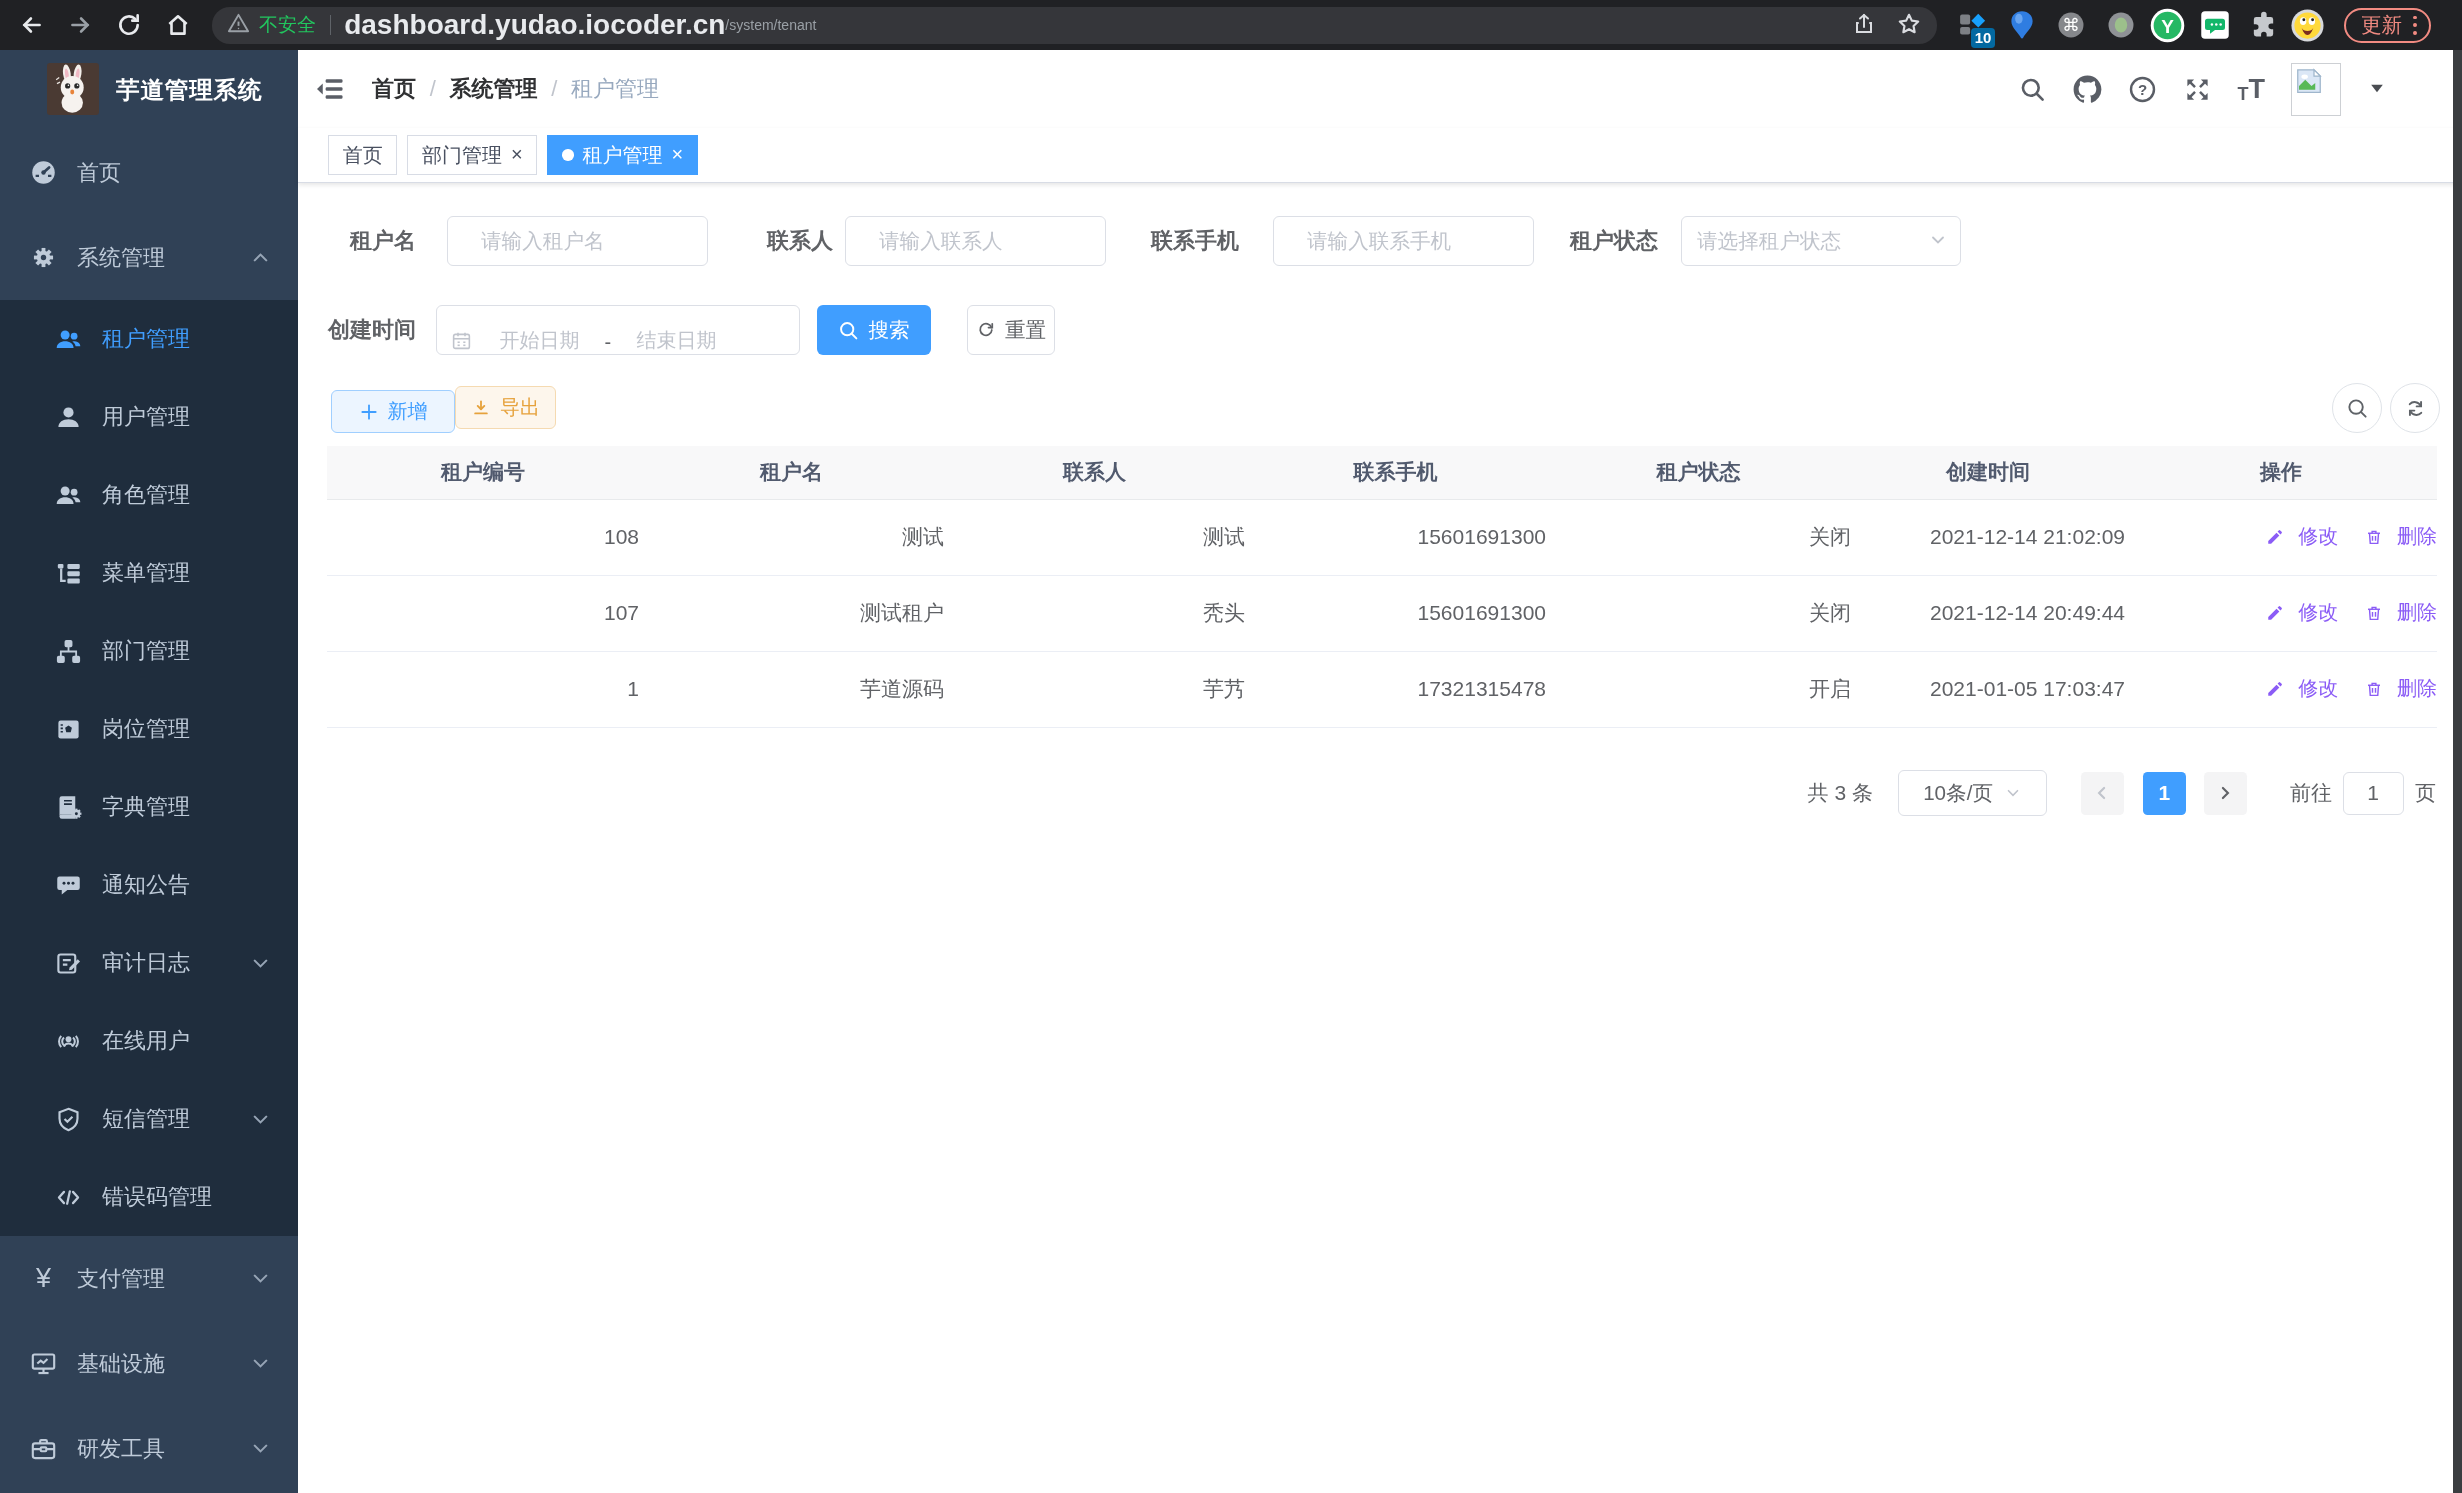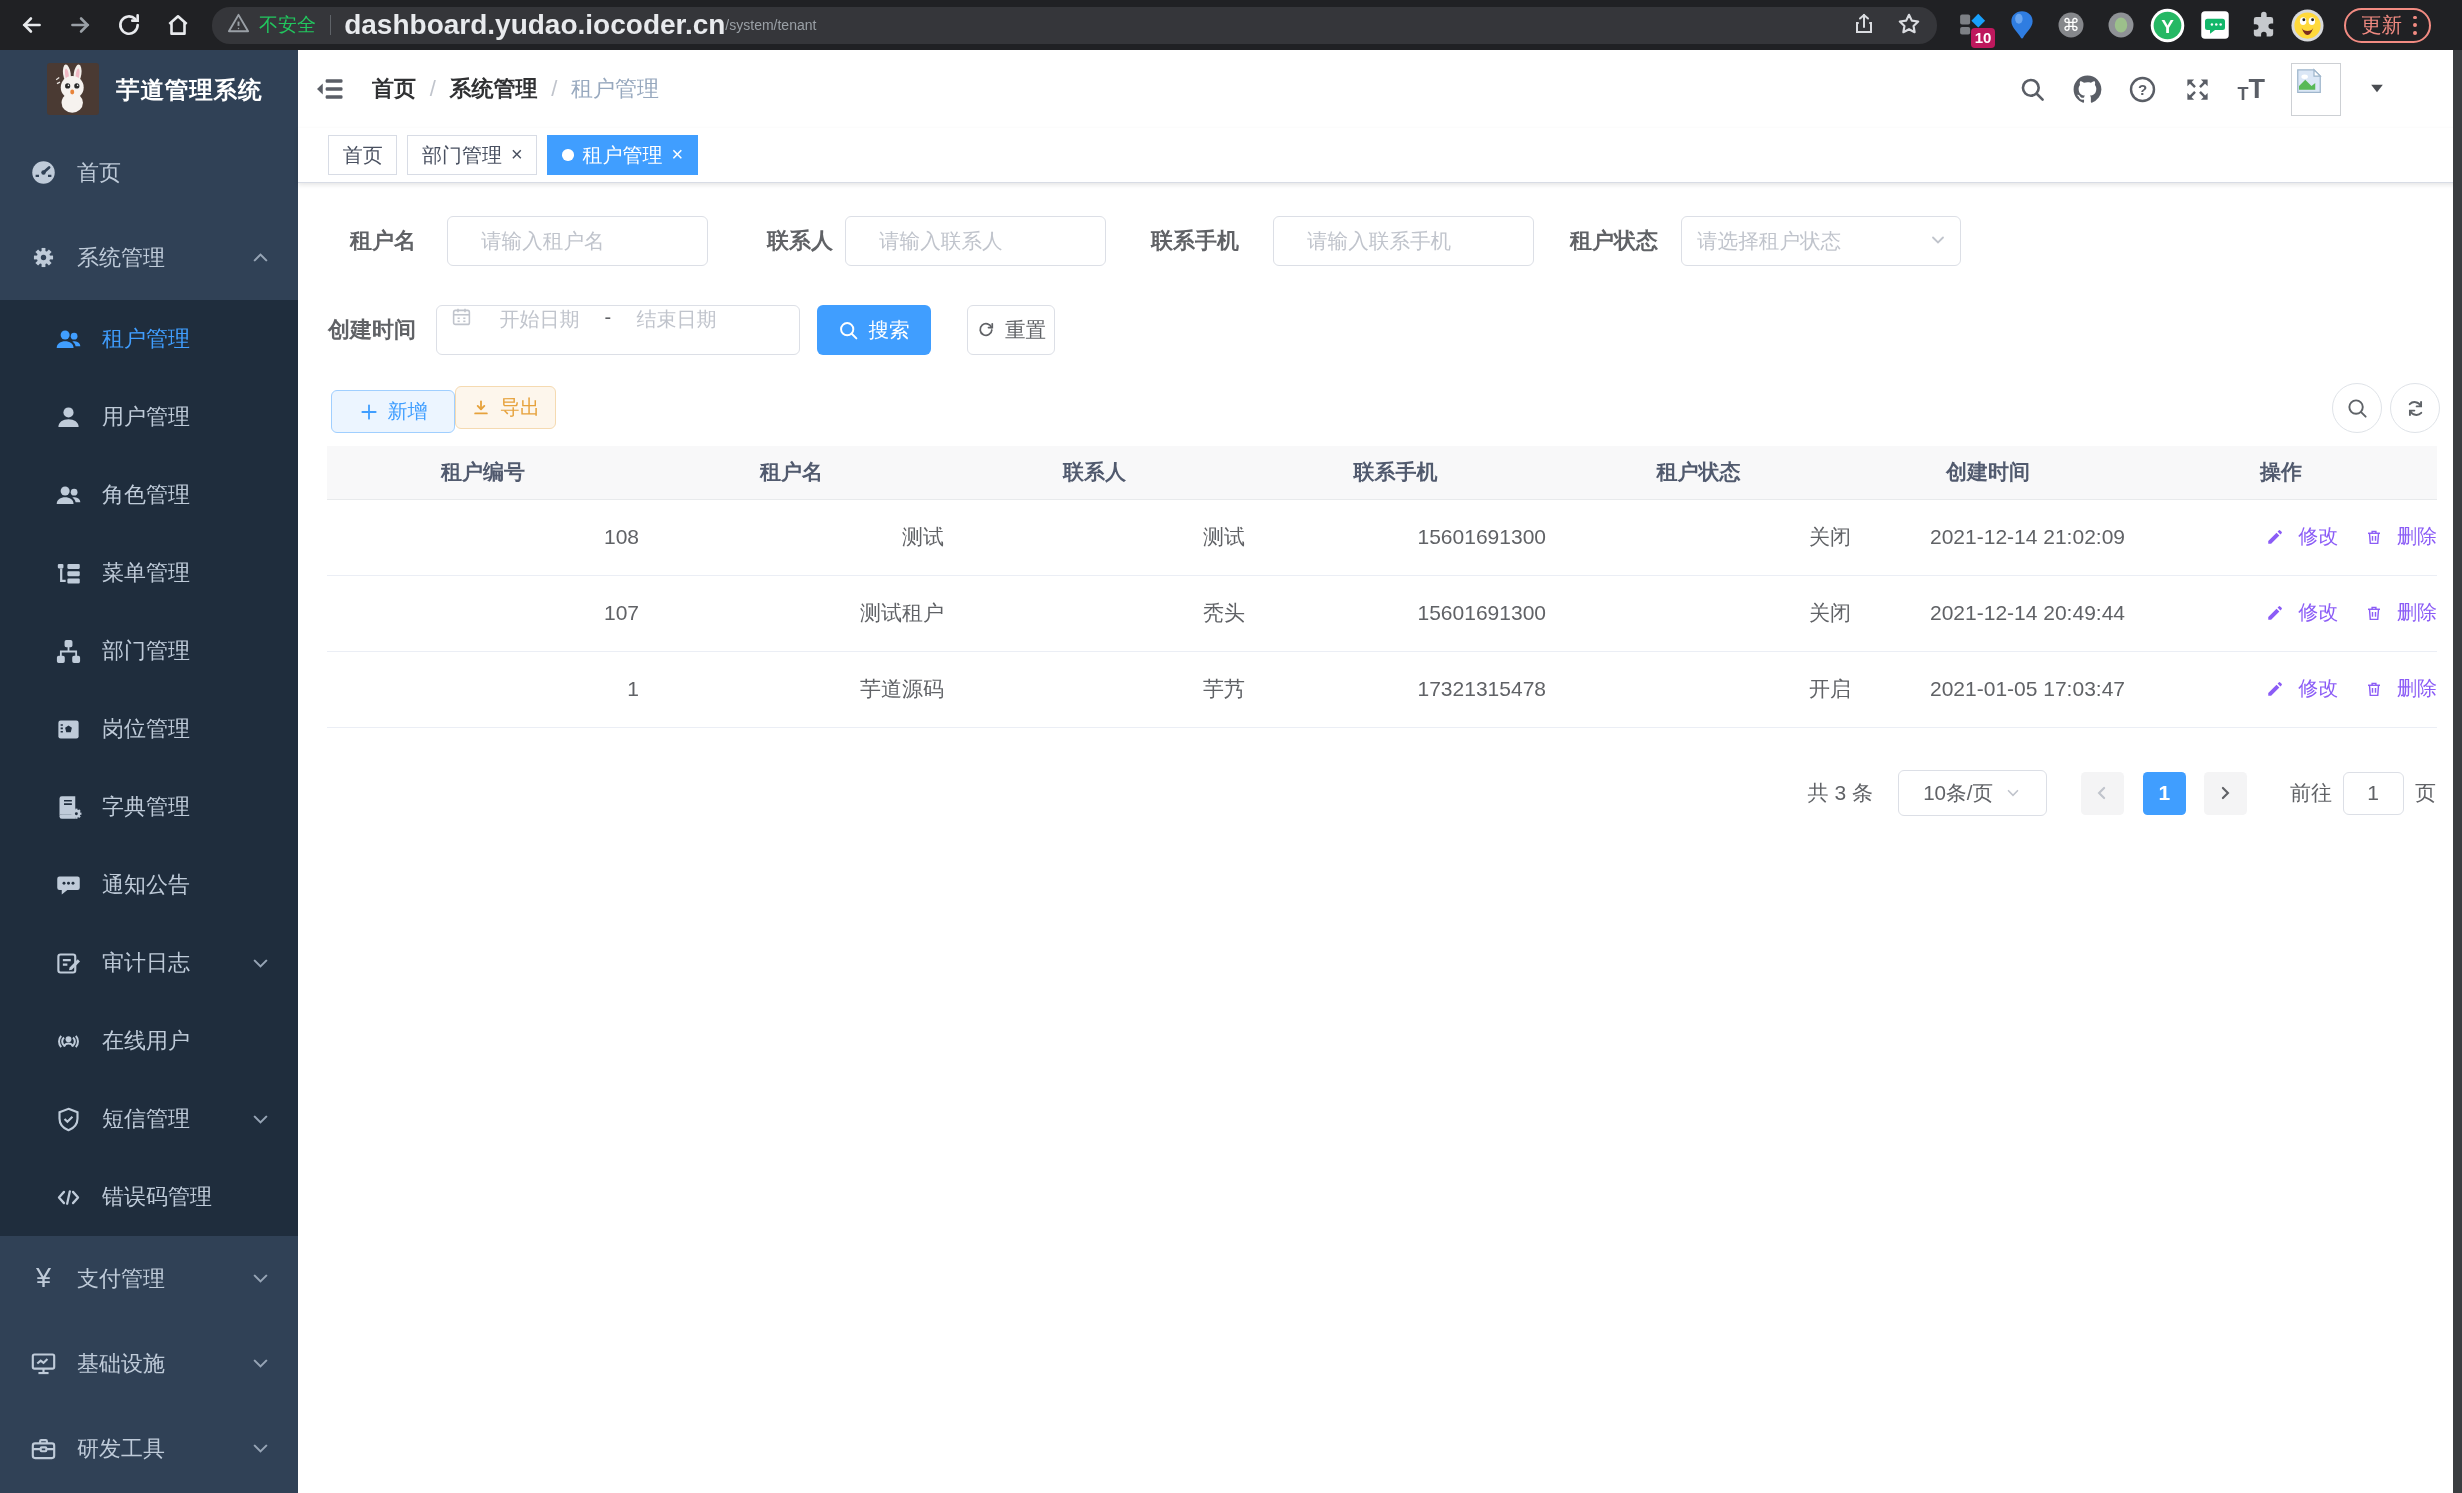--- a/index.html
+++ b/index.html
@@ -11,21 +11,21 @@
   .browser { position:absolute; top:0; left:0; width:100%; height:50px; background:#202124; }
   .bnav { position:absolute; top:10px; width:30px; height:30px; display:flex; align-items:center; justify-content:center; color:#e8eaed; }
   .bnav.dim { color:#9aa0a6; }
   .omnibox { position:absolute; left:212px; top:6.9px; width:1725px; height:37px; border-radius:18px; background:#35363a; display:flex; align-items:center; padding:0 15px; }
   .sec-label { color:#22c55e; font-size:19px; margin-left:9px; }
   .omni-div { width:0.8px; height:20px; background:#5f6368; margin:0 13.7px; }
   .url-host { color:#e8eaed; font-size:28px; font-weight:600; }
   .url-path { color:#9aa0a6; font-size:14px; }
   .omni-right { margin-left:auto; display:flex; align-items:center; gap:20px; color:#dadce0; }
   .ext { position:absolute; top:7.6px; width:35px; height:35px; display:flex; align-items:center; justify-content:center; }
-  .ext-badge { position:absolute; left:17px; top:20px; min-width:24px; height:20.6px; background:#be185d; color:#fff; font-size:15px; font-weight:700; border-radius:3.8px; display:flex; align-items:center; justify-content:center; padding:0 3px; }
+  .ext-badge { position:absolute; left:17px; top:20px; min-width:24px; height:20.6px; background:#0369a1; color:#fff; font-size:15px; font-weight:700; border-radius:3.8px; display:flex; align-items:center; justify-content:center; padding:0 3px; }
   .update-chip { position:absolute; left:2344px; top:7.6px; height:35px; border:2.3px solid #f28b82; border-radius:17.5px; display:flex; align-items:center; padding:0 12px 0 15px; gap:10.7px; color:#f28b82; }
   .update-chip .txt { font-size:20.6px; }
   .vdots { display:flex; flex-direction:column; gap:3.8px; }
   .vdots i { width:3.8px; height:3.8px; border-radius:50%; background:#f28b82; }
 
   
   .app { position:absolute; top:50px; left:0; width:2462px; height:1444px; display:flex; }
   .window-edge { position:absolute; top:50px; right:0; width:9px; height:1444px; background:#3a3d40; z-index:60; }
 
   
@@ -64,21 +64,21 @@
   .tab .dot { width:11.4px; height:11.4px; border-radius:50%; background:#fff; }
 
   .content { flex:1; position:relative; background:#fff; }
 
   
   .flabel { position:absolute; font-size:22px; font-weight:700; color:#606266; line-height:50px; white-space:nowrap; }
   .inp { position:absolute; height:50px; border:0.8px solid #dcdfe6; border-radius:6px; background:#fff; font-size:20.6px; color:#606266; padding:0 33px; outline:none; font-family:inherit; width:261px; }
   .inp::placeholder { color:#c0c4cc; }
   .selbox { position:absolute; height:50px; width:280px; border:0.8px solid #dcdfe6; border-radius:6px; background:#fff; display:flex; align-items:center; padding:0 12px 0 15px; cursor:pointer; }
   .selbox .ph { color:#c0c4cc; font-size:20.6px; flex:1; }
-  .daterange { position:absolute; left:138px; top:0; width:364px; height:50px; border:0.8px solid #dcdfe6; border-radius:6px; display:flex; align-items:flex-start; padding:0 13.7px; }
+  .daterange { position:absolute; left:138px; top:0; width:364px; height:50px; border:0.8px solid #dcdfe6; border-radius:6px; display:flex; align-items:flex-end; padding:0 13.7px; }
   .daterange .ph { color:#c0c4cc; font-size:20px; width:114px; text-align:center; }
   .daterange .dash { color:#606266; font-size:20px; width:23px; text-align:center; }
 
   .btn { position:absolute; height:50px; border-radius:6px; display:flex; align-items:center; justify-content:center; gap:9px; font-size:20.6px; cursor:pointer; border:0.8px solid transparent; }
   .btn-primary { background:#409eff; color:#fff; }
   .btn-plain { background:#fff; color:#606266; border-color:#dcdfe6; }
   .btn-mini { height:43px; font-size:20px; }
   .btn-add { background:#ecf5ff; border-color:#a0cfff; color:#409eff; }
   .btn-export { background:#fdf6ec; border-color:#f5dab1; color:#e6a23c; }
   .circle-btn { position:absolute; width:50px; height:50px; border-radius:50%; border:1.5px solid #dfe3e8; background:#fff; display:flex; align-items:center; justify-content:center; color:#5f6368; cursor:pointer; }

